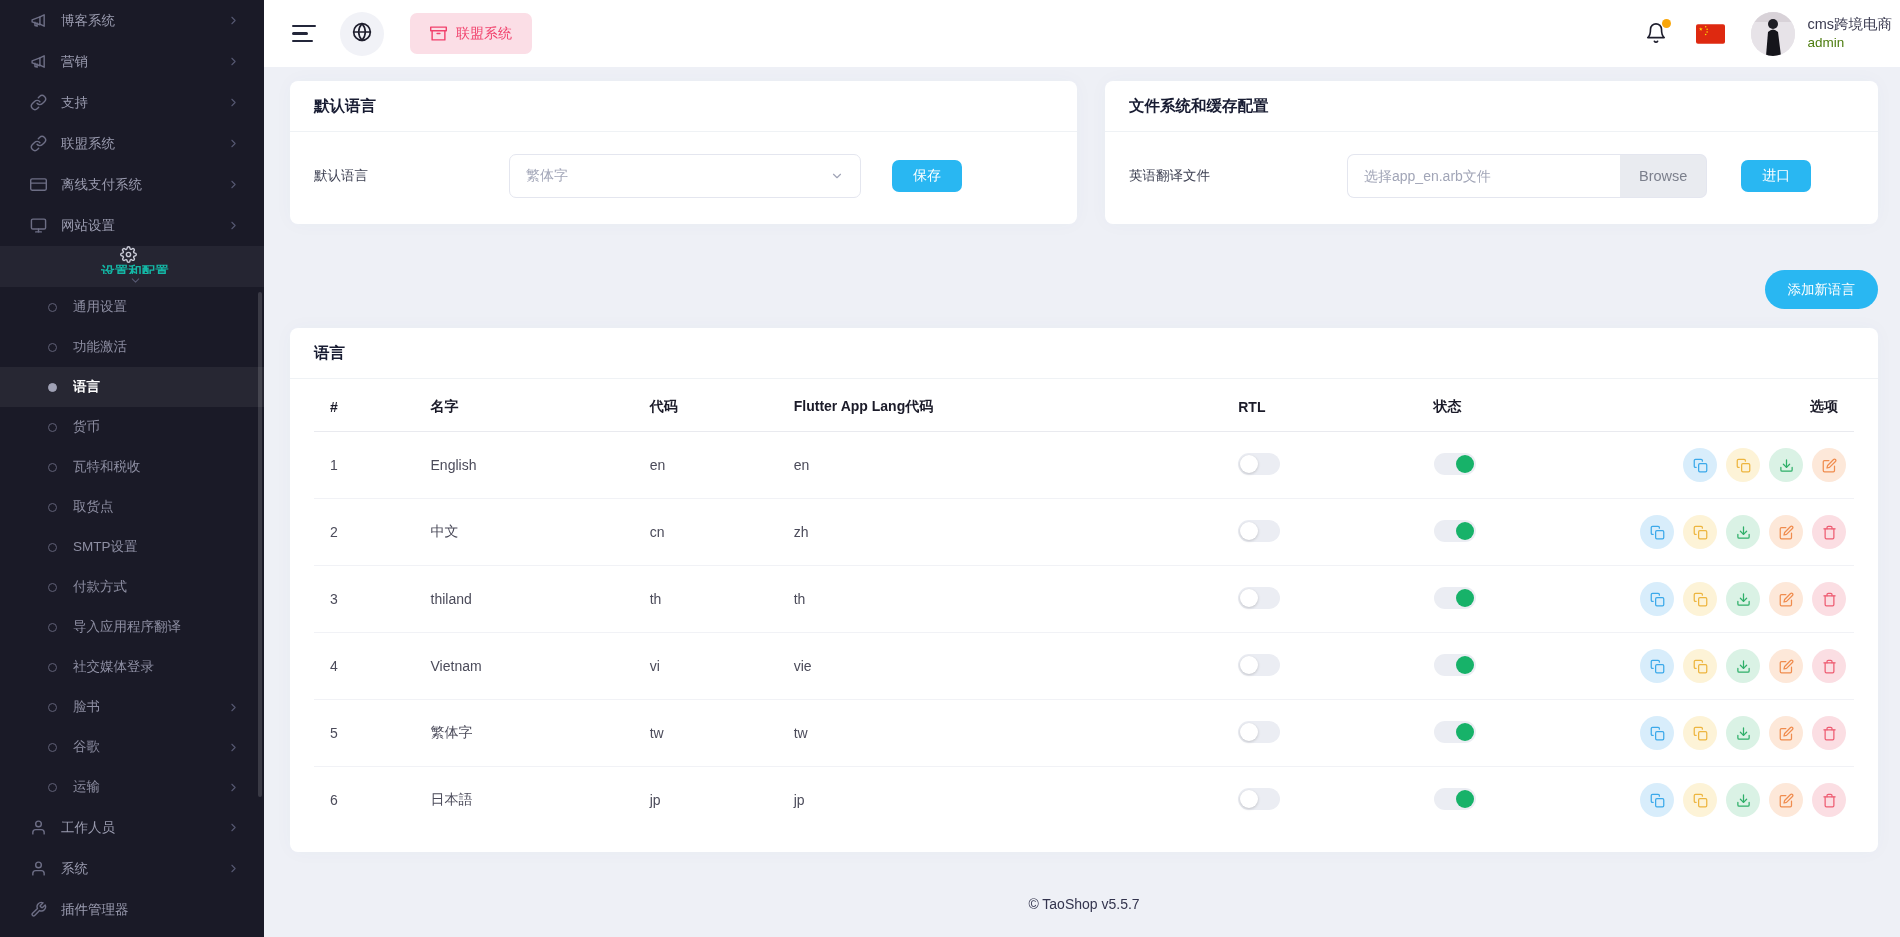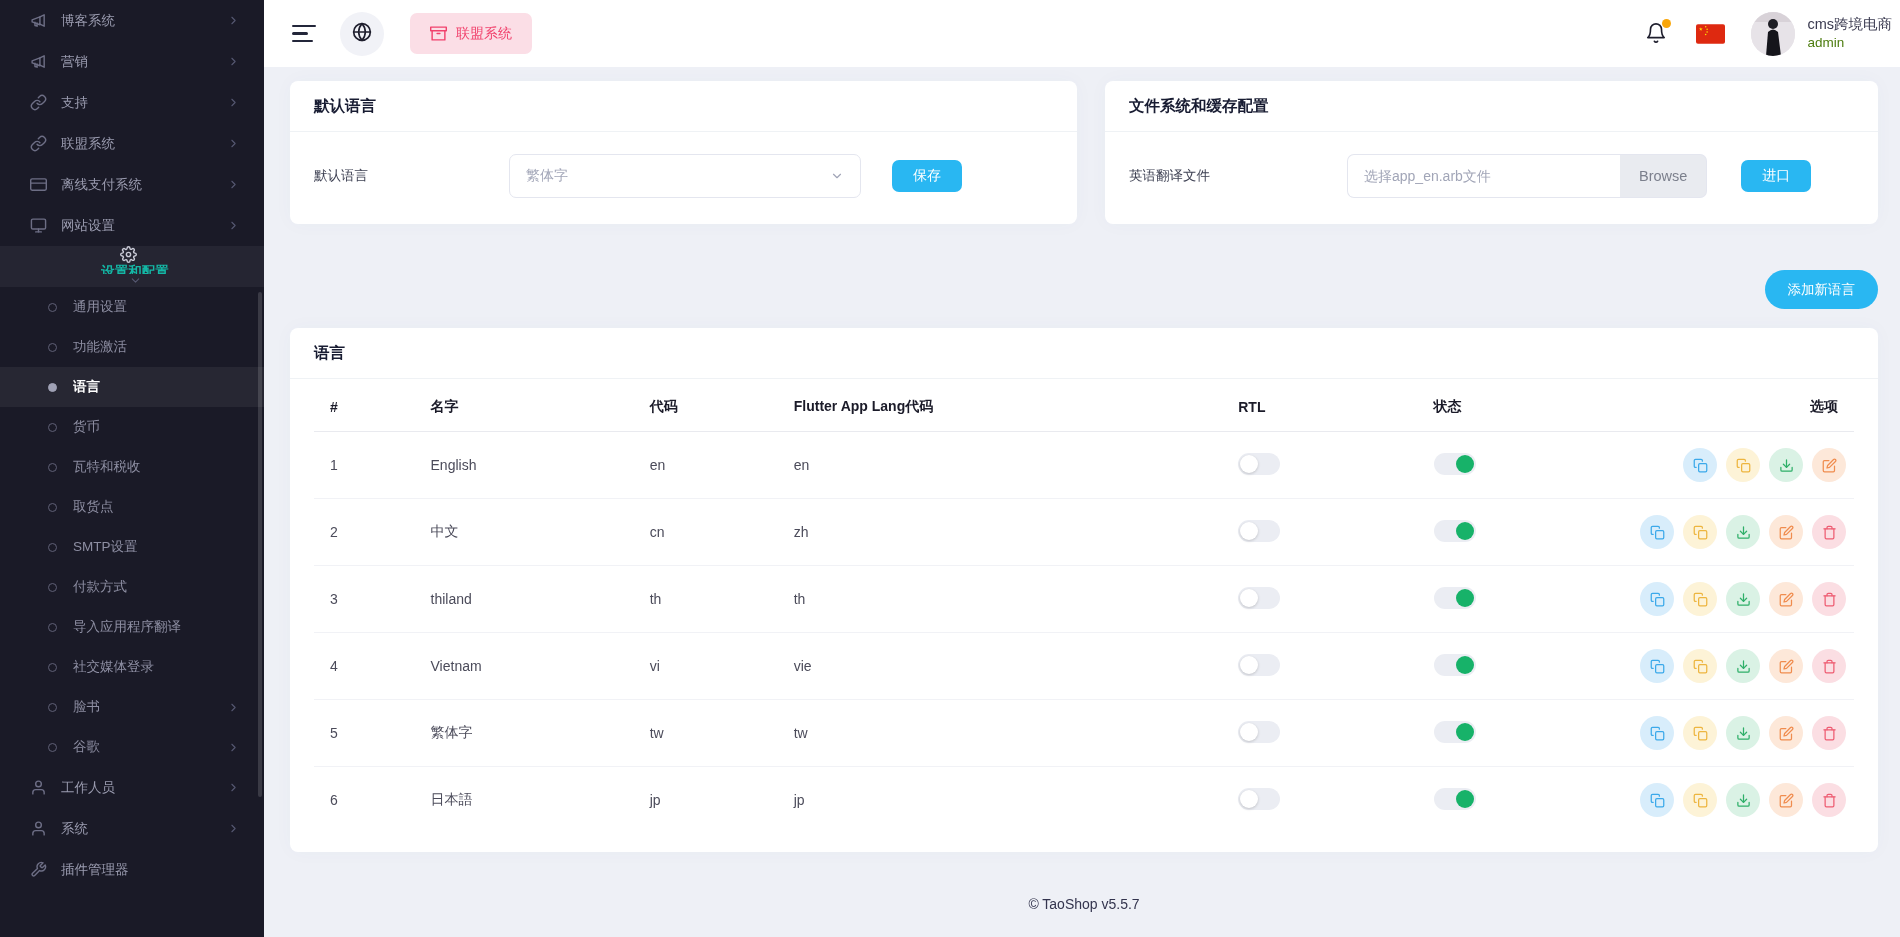--- a/index.html
+++ b/index.html
@@ -249,20 +249,29 @@
         </div>
         <div class="nav-item sub">
           <span class="bullet"></span>
           <span class="nav-label">谷歌</span>
           <span class="chev">
             <svg viewBox="0 0 24 24" fill="none" stroke="currentColor" stroke-width="2" stroke-linecap="round" stroke-linejoin="round">
               <polyline points="9 18 15 12 9 6"></polyline>
             </svg>
           </span>
         </div>
+        <div class="nav-item sub">
+          <span class="bullet"></span>
+          <span class="nav-label">运输</span>
+          <span class="chev">
+            <svg viewBox="0 0 24 24" fill="none" stroke="currentColor" stroke-width="2" stroke-linecap="round" stroke-linejoin="round">
+              <polyline points="9 18 15 12 9 6"></polyline>
+            </svg>
+          </span>
+        </div>
         <div class="nav-item">
           <span class="nav-icn">
             <svg viewBox="0 0 24 24" fill="none" stroke="currentColor" stroke-width="2" stroke-linecap="round" stroke-linejoin="round">
               <path d="M20 21v-2a4 4 0 0 0-4-4H8a4 4 0 0 0-4 4v2"></path>
               <circle cx="12" cy="7" r="4"></circle>
             </svg>
           </span>
           <span class="nav-label">工作人员</span>
           <span class="chev">
             <svg viewBox="0 0 24 24" fill="none" stroke="currentColor" stroke-width="2" stroke-linecap="round" stroke-linejoin="round">

